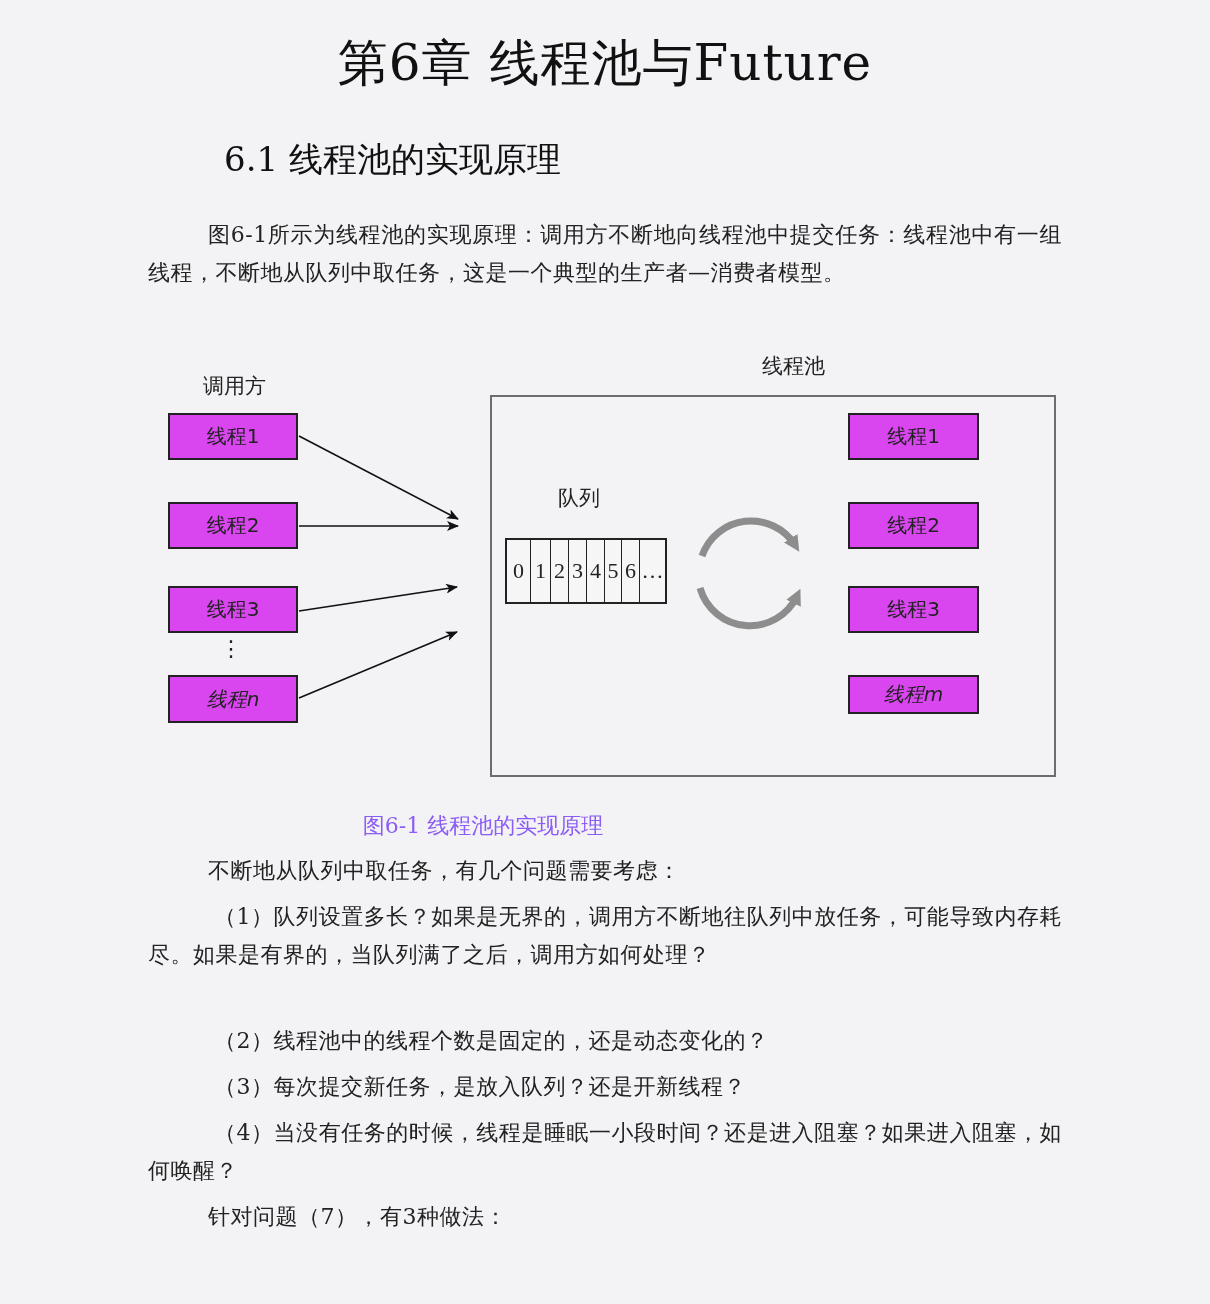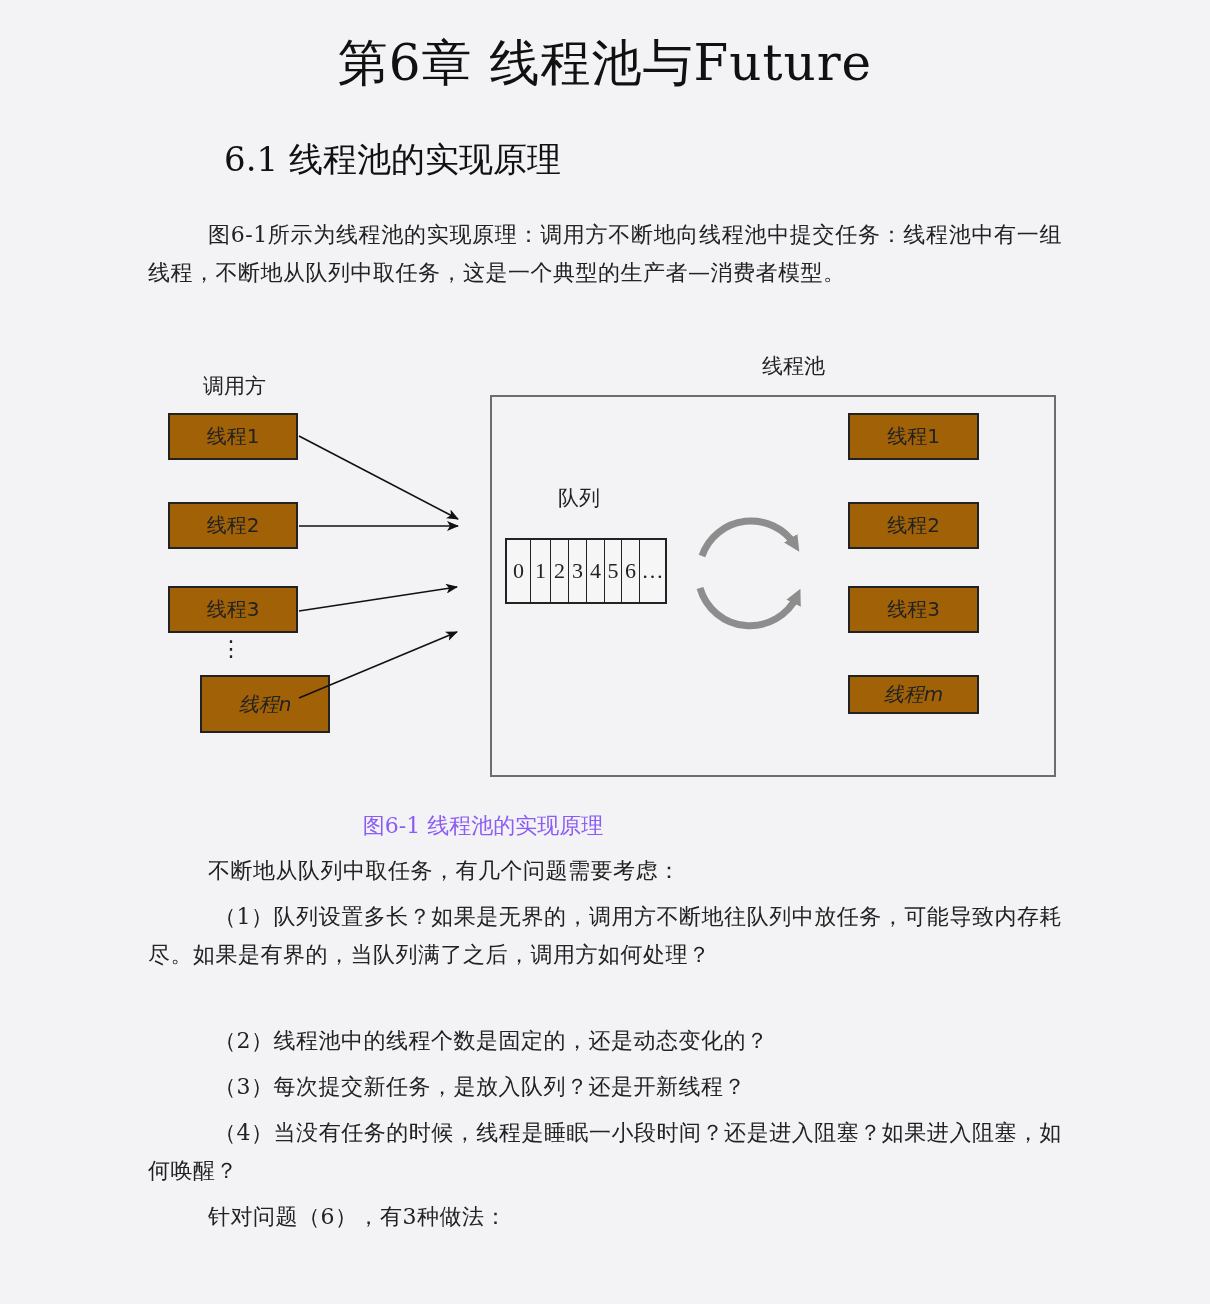--- a/index.html
+++ b/index.html
@@ -26,21 +26,21 @@
   .indent-q { text-indent: 66px; }
   .caption {
     left: 0; width: 966px; top: 810px; text-align: center;
     font-size: 22px; line-height: 32px; color: #8b5cf6;
   }
   .diagram-label {
     font-family: "DejaVu Sans", "Liberation Sans", sans-serif;
     font-size: 21px; color: #222;
   }
   .thread-box {
-    border: 2px solid #222; background: #a16207;
+    border: 2px solid #222; background: #d946ef;
     font-family: "DejaVu Sans", "Liberation Sans", sans-serif;
     font-size: 20px; color: #222;
     display: flex; align-items: center; justify-content: center;
     box-sizing: border-box;
   }
   .pool-box {
     left: 490px; top: 395px; width: 566px; height: 382px;
     border: 2px solid #6d6d6d; box-sizing: border-box;
   }
   .queue {
@@ -66,21 +66,21 @@
 <div class="abs para indent" style="top:216px;">图6-1所示为线程池的实现原理：调用方不断地向线程池中提交任务：线程池中有一组线程，不断地从队列中取任务，这是一个典型的生产者—消费者模型。</div>
 
 <div>
   <div class="abs diagram-label" style="left:203px; top:372px;">调用方</div>
   <div class="abs diagram-label" style="left:762px; top:352px;">线程池</div>
 
   <div class="abs thread-box" style="left:168px; top:413px; width:130px; height:47px;">线程1</div>
   <div class="abs thread-box" style="left:168px; top:502px; width:130px; height:47px;">线程2</div>
   <div class="abs thread-box" style="left:168px; top:586px; width:130px; height:47px;">线程3</div>
   <div class="abs diagram-label" style="left:220px; top:636px; font-size:22px; line-height:26px;">⋮</div>
-  <div class="abs thread-box" style="left:168px; top:675px; width:130px; height:58px; font-style:italic;margin-left:32px;">线程n</div>
+  <div class="abs thread-box" style="left:168px; top:675px; width:130px; height:48px; font-style:italic;">线程n</div>
 
   <div class="abs pool-box"></div>
 
   <div class="abs diagram-label" style="left:558px; top:484px;">队列</div>
   <div class="abs queue">
     <div class="queue-cell" style="width:23px;">0</div>
     <div class="queue-cell" style="width:20px;">1</div>
     <div class="queue-cell" style="width:18px;">2</div>
     <div class="queue-cell" style="width:18px;">3</div>
     <div class="queue-cell" style="width:18px;">4</div>
@@ -116,13 +116,13 @@
   </svg>
 </div>
 
 <div class="abs caption">图6-1  线程池的实现原理</div>
 
 <div class="abs para indent" style="top:852px;">不断地从队列中取任务，有几个问题需要考虑：</div>
 <div class="abs para indent-q" style="top:898px;">（1）队列设置多长？如果是无界的，调用方不断地往队列中放任务，可能导致内存耗尽。如果是有界的，当队列满了之后，调用方如何处理？</div>
 <div class="abs para indent-q" style="top:1022px;">（2）线程池中的线程个数是固定的，还是动态变化的？</div>
 <div class="abs para indent-q" style="top:1068px;">（3）每次提交新任务，是放入队列？还是开新线程？</div>
 <div class="abs para indent-q" style="top:1114px;">（4）当没有任务的时候，线程是睡眠一小段时间？还是进入阻塞？如果进入阻塞，如何唤醒？</div>
-<div class="abs para indent" style="top:1198px;">针对问题（6），有3种做法：</div>
+<div class="abs para indent" style="top:1198px;">针对问题（7），有3种做法：</div>
 
 </body></html>

